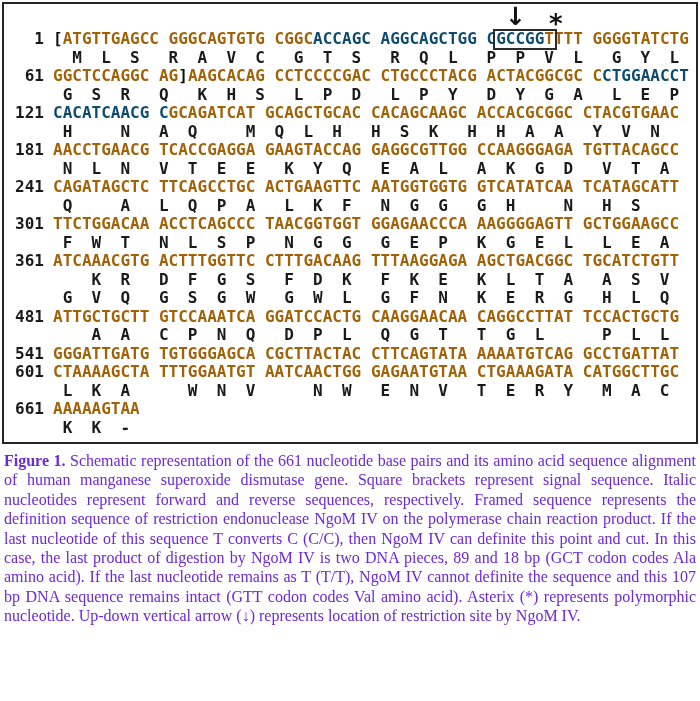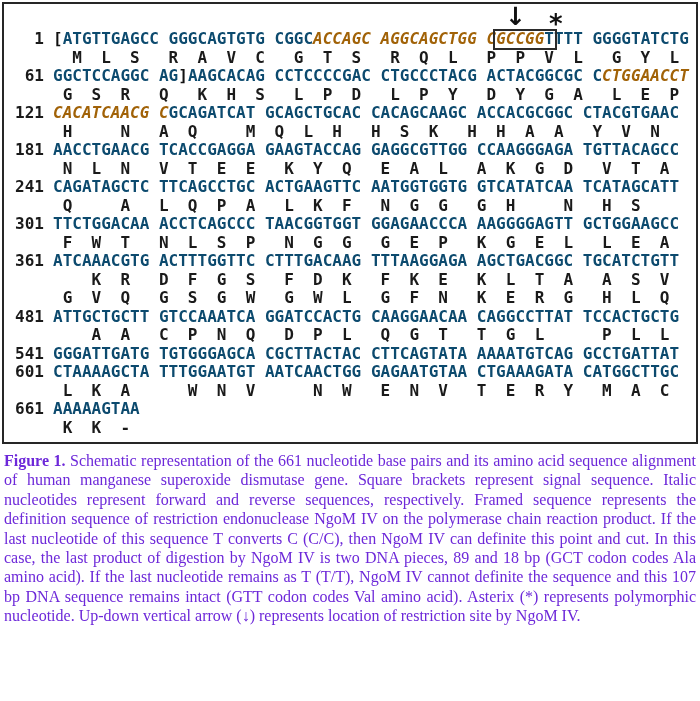--- a/index.html
+++ b/index.html
@@ -24,22 +24,22 @@
   .line{
     white-space:pre;
     font-family:"DejaVu Sans Mono",monospace;
     font-weight:bold;
     font-size:16px;
     line-height:18.5px;
     color:#1a1a1a;
   }
   .num{display:inline-block;width:36px;text-align:right;margin-right:9px;}
   .seq{white-space:pre;}
-  .n{color:#0c4a6e;}
-  .i{font-style:italic;color:#a16207;}
+  .n{color:#a16207;}
+  .i{color:#0c4a6e;}
   .br{color:#111;}
   .box{position:relative;}
   .box::after{
     content:"";position:absolute;left:-3px;right:-3px;top:0px;bottom:-2px;
     border:2px solid #2b2b2b;pointer-events:none;
   }
 
   .caption{
     margin:7px 4px 0 4px;
     font-family:"Liberation Serif",serif;

